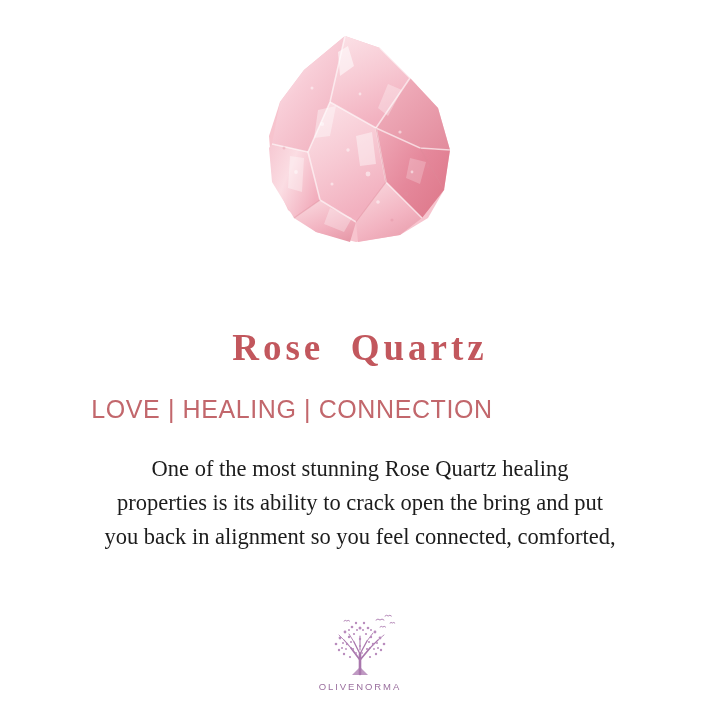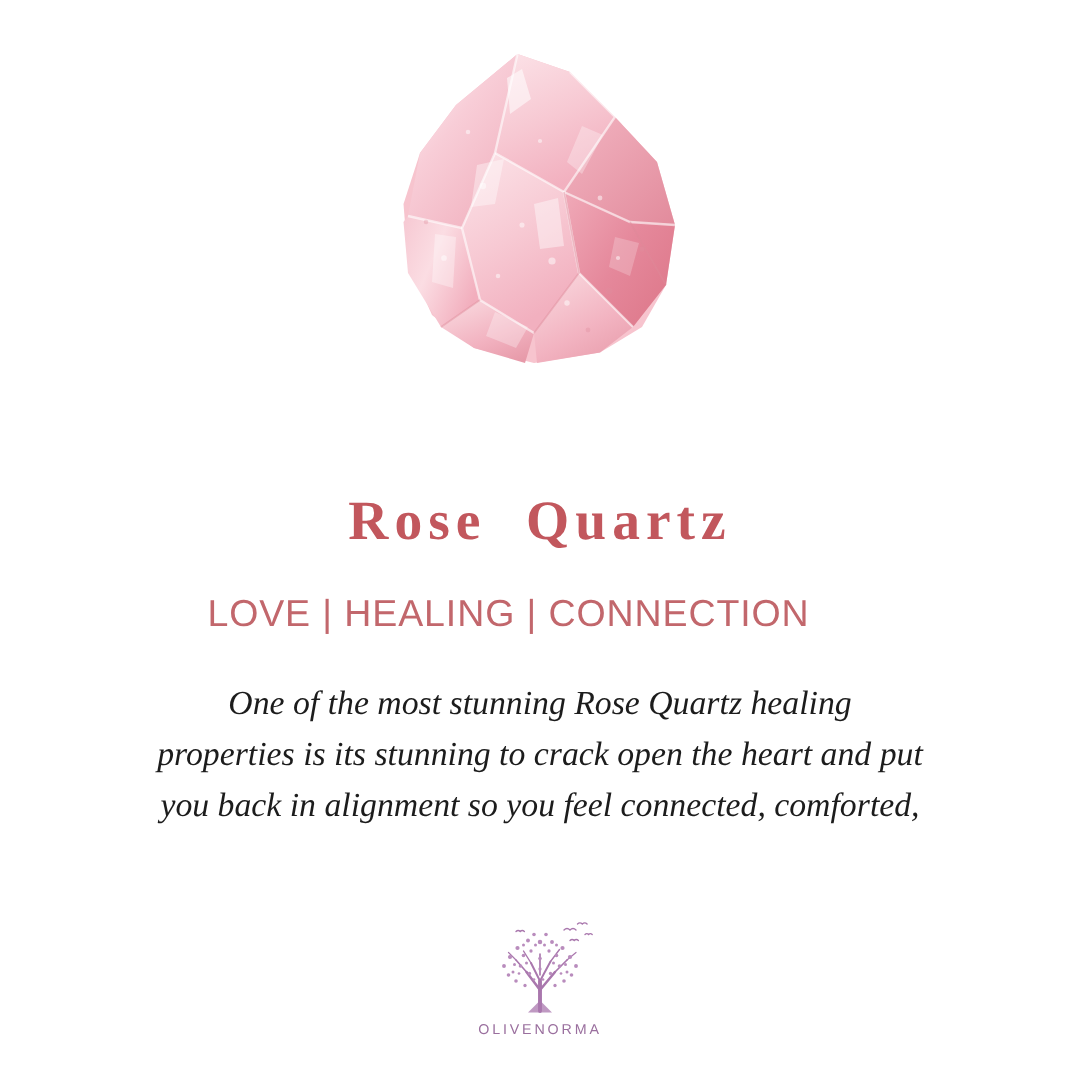--- a/index.html
+++ b/index.html
@@ -64,39 +64,37 @@
     top: 396px;
     left: 0;
     width: 584px;
     text-align: center;
     font-family: "Liberation Sans", "DejaVu Sans", sans-serif;
     font-weight: 400;
     font-size: 25px;
     line-height: 1.1;
     letter-spacing: 0.6px;
     color: #c2676c;
-    margin-left: 47px;
   }
 
   
   .body-copy {
     position: absolute;
     top: 452px;
     left: 18px;
     width: 684px;
     text-align: center;
     font-family: "Liberation Serif", "DejaVu Serif", serif;
     font-size: 22.5px;
     line-height: 34px;
     color: #1c1c1c;
   }
   .body-copy .line {
     display: block;
     white-space: nowrap;
-    font-style: italic;
   }
 
   
   .logo {
     position: absolute;
     top: 610px;
     left: 0;
     width: 720px;
     display: flex;
     flex-direction: column;
@@ -212,21 +210,21 @@
       </g>
     </svg>
   </div>
 
   <h1 class="title">Rose  Quartz</h1>
 
   <div class="subtitle">LOVE | HEALING | CONNECTION</div>
 
   <div class="body-copy">
     <span class="line">One of the most stunning Rose Quartz healing</span>
-    <span class="line">properties is its stunning to crack open the heart and put</span>
+    <span class="line">properties is its ability to crack open the bring and put</span>
     <span class="line">you back in alignment so you feel connected, comforted,</span>
   </div>
 
   <div class="logo">
     <svg class="logo-mark" viewBox="0 0 84 68" aria-hidden="true">
 
       <g stroke="#a977ad" fill="none" stroke-linecap="round">
         <path d="M42,64 L42,44" stroke-width="2.6"></path>
         <path d="M42,50 L33,38" stroke-width="1.7"></path>
         <path d="M42,50 L52,38" stroke-width="1.7"></path>

